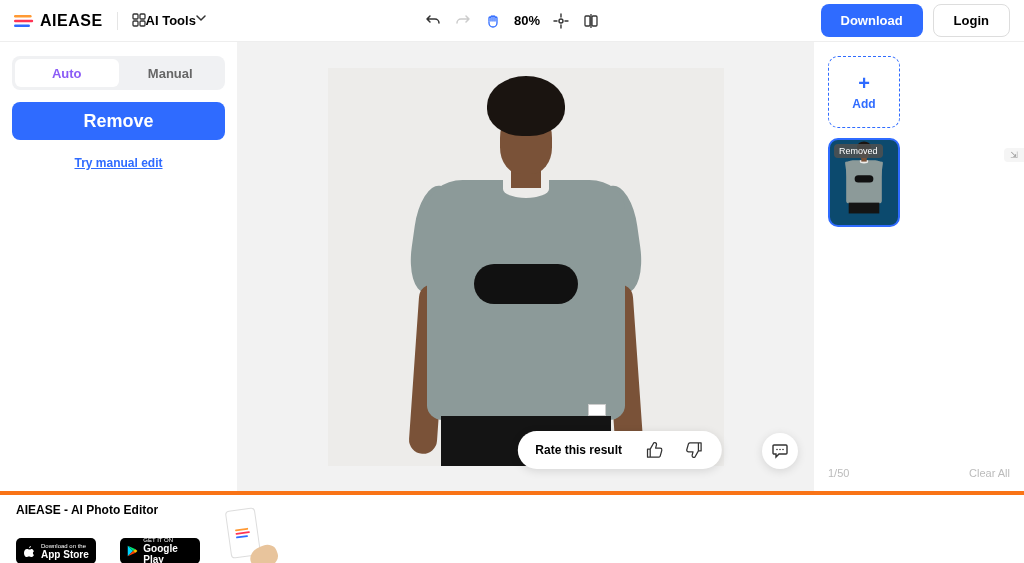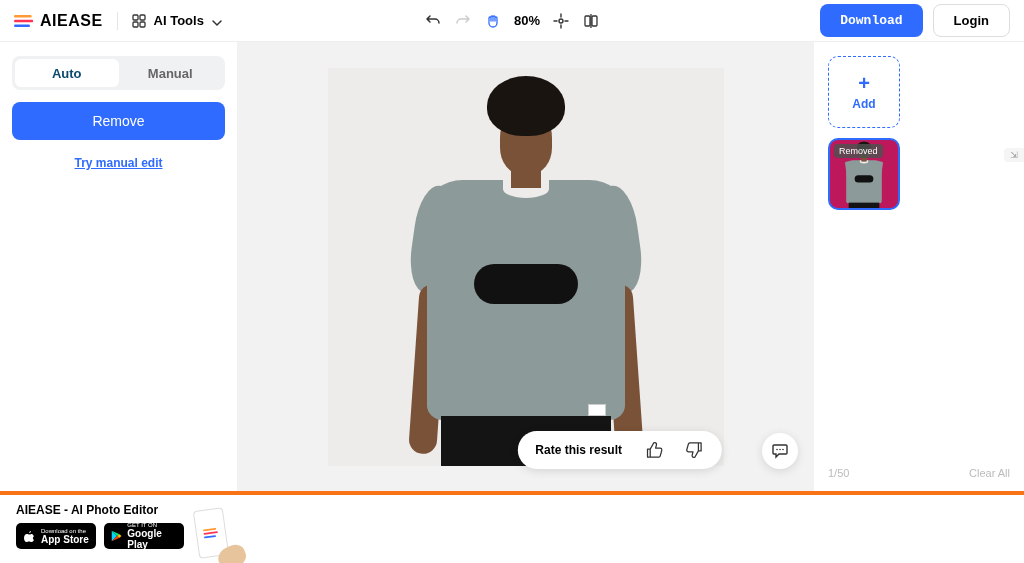--- a/index.html
+++ b/index.html
@@ -3,41 +3,41 @@
 <meta charset="utf-8">
 <style>
 * { box-sizing: border-box; margin: 0; padding: 0; }
 body { font-family: -apple-system, BlinkMacSystemFont, 'Segoe UI', Arial, sans-serif; background: #fff; width: 1024px; height: 563px; overflow: hidden; position: relative; }
 
 
 .header { height: 42px; display: flex; align-items: center; border-bottom: 1px solid #eee; padding: 13px 14px; position: relative; }
 .logo { display: flex; align-items: center; gap: 6px; font-weight: 800; font-size: 16px; letter-spacing: 0.5px; }
 .logo-mark { width: 20px; height: 16px; }
 .divider-v { width: 1px; height: 18px; background: #e5e5e5; margin: 0 14px; }
-.ai-tools { display: flex; align-items: flex-end; gap: 8px; font-size: 13px; font-weight: 600; cursor: pointer; }
+.ai-tools { display: flex; align-items: flex-start; gap: 0; font-size: 13px; font-weight: 600; cursor: pointer; }
 .ai-tools svg.grid { width: 14px; height: 14px; }
 .chevron { width: 10px; height: 10px; }
 
 .header-center { position: absolute; left: 50%; transform: translateX(-50%); display: flex; align-items: center; gap: 12px; text-align: right; }
 .icon-btn { width: 18px; height: 18px; display: flex; align-items: center; justify-content: center; cursor: pointer; color: #333; }
 .icon-btn.disabled { color: #ccc; }
 .zoom-pct { font-size: 13px; font-weight: 600; }
 
 .header-right { margin-left: auto; display: flex; gap: 10px; }
 .btn { padding: 8px 20px; border-radius: 8px; font-size: 13px; font-weight: 600; cursor: pointer; border: none; }
-.btn-primary { background: #2f6bff; color: #fff; font-family: Liberation Mono, monospace; }
+.btn-primary { background: #2f6bff; color: #fff; }
 .btn-outline { background: #fff; border: 1px solid #ddd; }
 
 
 .main { display: flex; height: 449px; }
 .sidebar-left { width: 237px; padding: 14px 12px; }
 .tabs { display: flex; background: #f0f1f3; border-radius: 8px; padding: 3px; height: 34px; }
 .tab { flex: 1; display: flex; align-items: center; justify-content: center; font-size: 13px; font-weight: 600; border-radius: 6px; cursor: pointer; color: #666; }
-.tab.active { background: #fff; color: #0c4a6e; }
-.remove-btn { margin-top: 12px; width: 100%; height: 38px; background: #2f6bff; color: #fff; border: none; border-radius: 8px; font-size: 14px; font-weight: 400; cursor: pointer; }
+.tab.active { background: #fff; color: #8b5cf6; }
+.remove-btn { margin-top: 12px; width: 100%; height: 38px; background: #2f6bff; color: #fff; border: none; border-radius: 8px; font-size: 18px; font-weight: 700; cursor: pointer; }
 .watermark-text { margin-top: 30px; text-align: center; font-size: 11px; color: #999; }
 .manual-link { margin-top: 16px; text-align: center; font-size: 12px; font-weight: 600; color: #2f6bff; text-decoration: underline; cursor: pointer; }
 
 .canvas-area { flex: 1; background: #f2f2f2; position: relative; display: flex; justify-content: center; padding-top: 26px; }
 .canvas-image { width: 396px; height: 398px; background: #edecea; position: relative; overflow: hidden; }
 
 
 .person { position: absolute; left: 50%; transform: translateX(-50%); top: 0; width: 100%; height: 100%; }
 .hair { position: absolute; top: 8px; left: 50%; transform: translateX(-50%); width: 78px; height: 60px; background: #1a1410; border-radius: 50% 50% 45% 45%; }
 .face { position: absolute; top: 40px; left: 50%; transform: translateX(-50%); width: 52px; height: 66px; background: #7a5238; border-radius: 45% 45% 40% 40%; }
@@ -52,32 +52,32 @@
 .obj-blob { position: absolute; top: 196px; left: 50%; transform: translateX(-50%); width: 104px; height: 40px; background: #111; border-radius: 20px; }
 .tag { position:absolute; top:336px; right:118px; width:18px; height:12px; background:#fff; border:1px solid #ccc; }
 
 .rate-bar { position: absolute; bottom: 22px; left: 50%; transform: translateX(-4%); background: #fff; border-radius: 24px; box-shadow: 0 2px 10px rgba(0,0,0,0.12); padding: 10px 18px; display: flex; align-items: center; gap: 23px; font-size: 12px; font-weight: 600; }
 .thumb-icon { width: 18px; height: 18px; cursor: pointer; }
 .chat-bubble { position: absolute; bottom: 22px; right: 16px; width: 36px; height: 36px; background: #fff; border-radius: 50%; box-shadow: 0 2px 10px rgba(0,0,0,0.12); display: flex; align-items: center; justify-content: center; cursor: pointer; }
 
 .sidebar-right { width: 210px; padding: 14px; position: relative; }
 .add-card { width: 72px; height: 72px; border: 1px dashed #2f6bff; border-radius: 10px; display: flex; flex-direction: column; align-items: center; justify-content: center; gap: 4px; color: #2f6bff; font-size: 12px; font-weight: 600; cursor: pointer; }
 .plus { font-size: 20px; line-height: 1; }
-.thumb-card { margin-top: 10px; width: 72px; height: 72px; border: 2px solid #2f6bff; border-radius: 10px; position: relative; overflow: hidden; background: #be185d; cursor: pointer; }
+.thumb-card { margin-top: 10px; width: 72px; height: 89px; border: 2px solid #2f6bff; border-radius: 10px; position: relative; overflow: hidden; background: #0c4a6e; cursor: pointer; }
 .thumb-card .person { transform: translateX(-50%) scale(0.18); transform-origin: top center; top: 0; }
 .badge { position: absolute; top: 4px; left: 4px; background: rgba(80,80,80,0.85); color: #fff; font-size: 9px; padding: 2px 5px; border-radius: 4px; z-index: 2; }
 .right-footer { position: absolute; bottom: 12px; left: 14px; right: 14px; display: flex; justify-content: space-between; font-size: 11px; color: #bbb; }
 .clear-all { cursor: pointer; }
 
 .expand-handle { position: absolute; top: 148px; right: 0; width: 20px; height: 14px; background: #f5f5f5; border-radius: 4px 0 0 4px; display: flex; align-items: center; justify-content: center; font-size: 9px; color: #999; cursor: pointer; }
 
 
 .footer { position: absolute; bottom: 0; left: 0; right: 0; height: 72px; border-top: 4px solid #f97316; padding: 8px 16px; }
 .footer-title { font-size: 12px; font-weight: 700; margin-bottom: 6px; }
-.store-badges { display: flex; gap: 8px; align-items: flex-start; }
+.store-badges { display: flex; gap: 24px; align-items: flex-end; }
 .store-badge { width: 80px; height: 26px; background: #000; border-radius: 5px; color: #fff; display: flex; align-items: center; padding: 0 6px; gap: 5px; }
 .store-badge .small { font-size: 6px; line-height: 1; }
 .store-badge .big { font-size: 10px; font-weight: 600; line-height: 1.1; }
 .phone-mock { width: 44px; height: 55px; position: relative; margin-left: 4px; margin-top:-14px; }
 .phone-screen { width: 30px; height: 48px; background: #fff; border: 1px solid #ddd; border-radius: 4px; display:flex; align-items:center; justify-content:center; transform: rotate(-8deg); }
 .phone-hand { position: absolute; right: -6px; bottom: -4px; width: 28px; height: 22px; background: #e8c49c; border-radius: 50% 40% 45% 50%; transform: rotate(-20deg); }
 </style>
 </head>
 <body>
 

